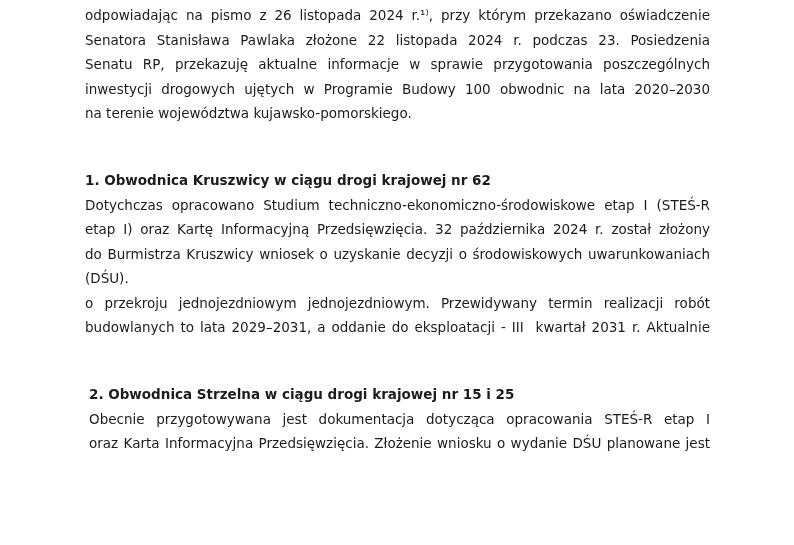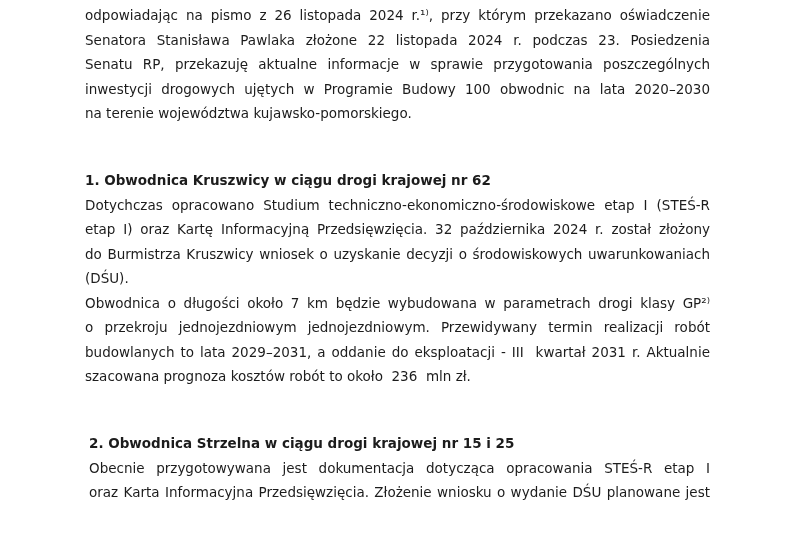--- a/index.html
+++ b/index.html
@@ -53,24 +53,22 @@
     <div class="heading">1. Obwodnica Kruszwicy w ciągu drogi krajowej nr 62</div>
 
     <div class="para">
       <div class="line j">Dotychczas opracowano Studium techniczno-ekonomiczno-środowiskowe etap I (STEŚ-R</div>
       <div class="line j">etap I) oraz Kartę Informacyjną Przedsięwzięcia. 32 października 2024 r. został złożony</div>
       <div class="line j">do Burmistrza Kruszwicy wniosek o uzyskanie decyzji o środowiskowych uwarunkowaniach</div>
       <div class="line">(DŚU).</div>
     </div>
 
     <div class="para">
-      <div class="line j">Obwodnica o długości około 7 km będzie wybudowana w parametrach drogi klasy GP²⁾</div>
       <div class="line j">o przekroju jednojezdniowym jednojezdniowym. Przewidywany termin realizacji robót</div>
       <div class="line j">budowlanych to lata 2029–2031, a oddanie do eksploatacji - III&nbsp; kwartał 2031 r. Aktualnie</div>
-      <div class="line">szacowana prognoza kosztów robót to około &nbsp;236&nbsp; mln zł.</div>
     </div>
 
     <div class="spacer"></div>
 
     <div class="section2">
       <div class="heading">2. Obwodnica Strzelna w ciągu drogi krajowej nr 15 i 25</div>
 
       <div class="para">
         <div class="line j">Obecnie przygotowywana jest dokumentacja dotycząca opracowania STEŚ-R etap I</div>
         <div class="line j">oraz Karta Informacyjna Przedsięwzięcia. Złożenie wniosku o wydanie DŚU planowane jest</div>

